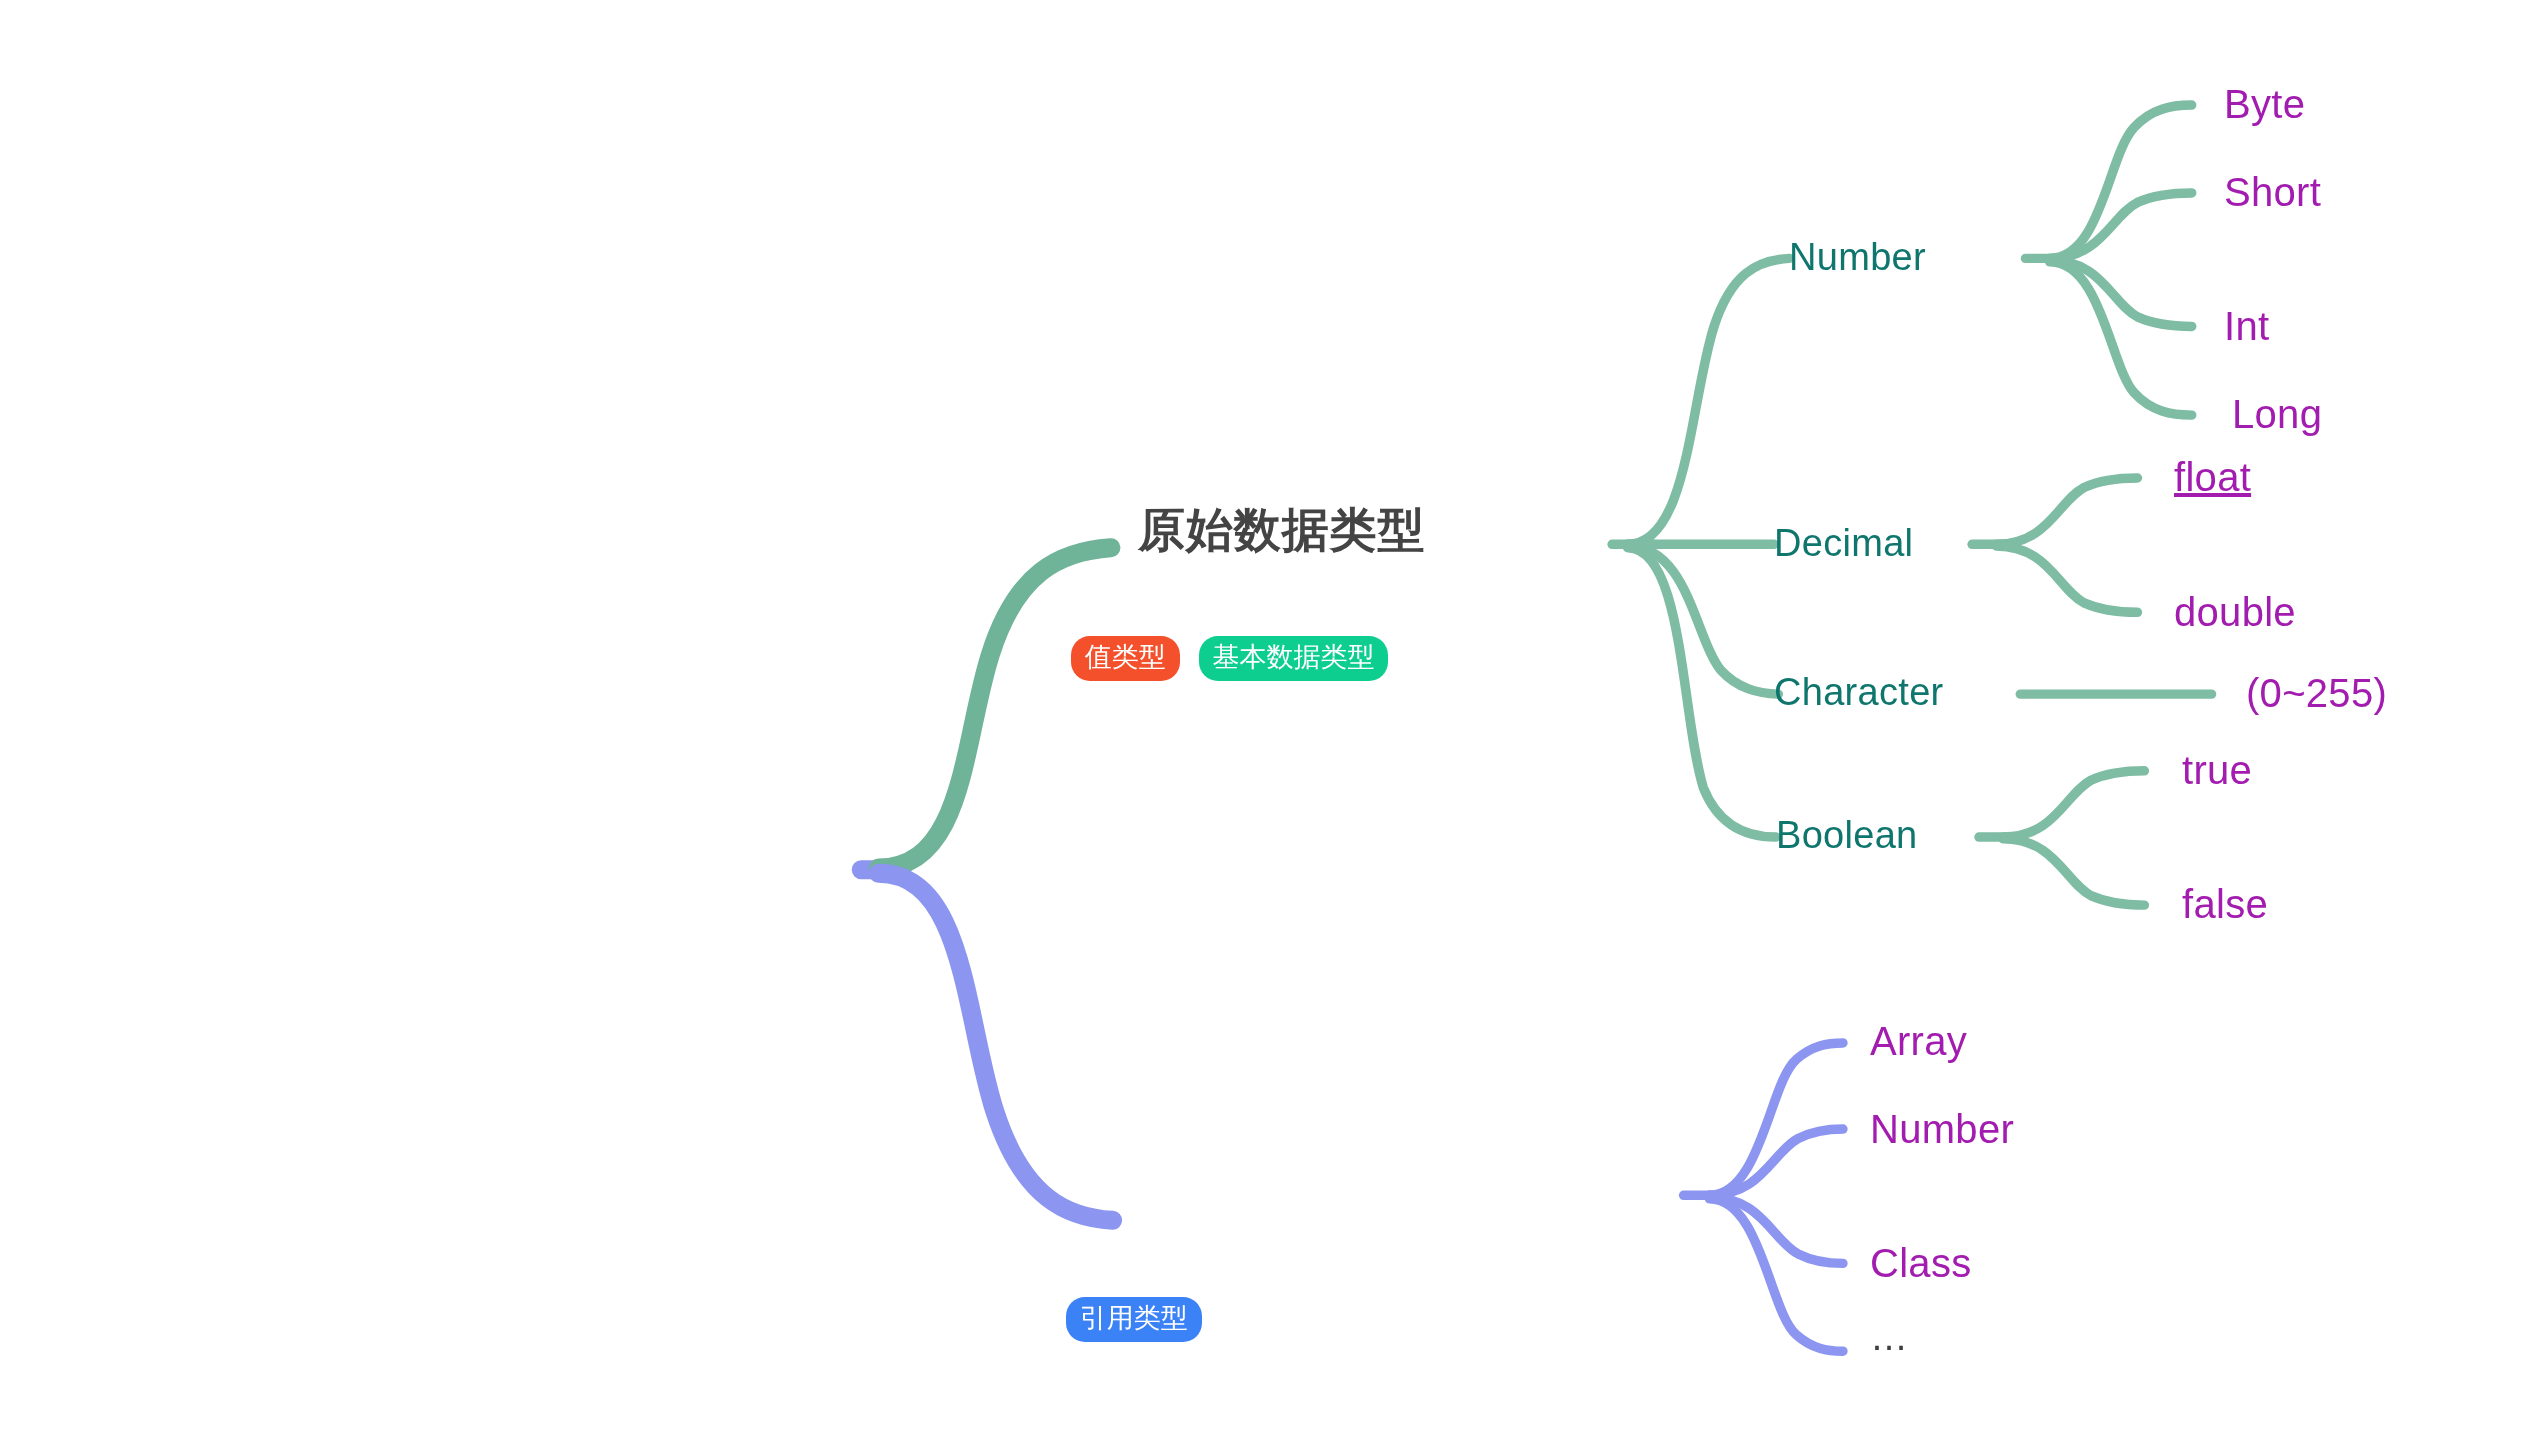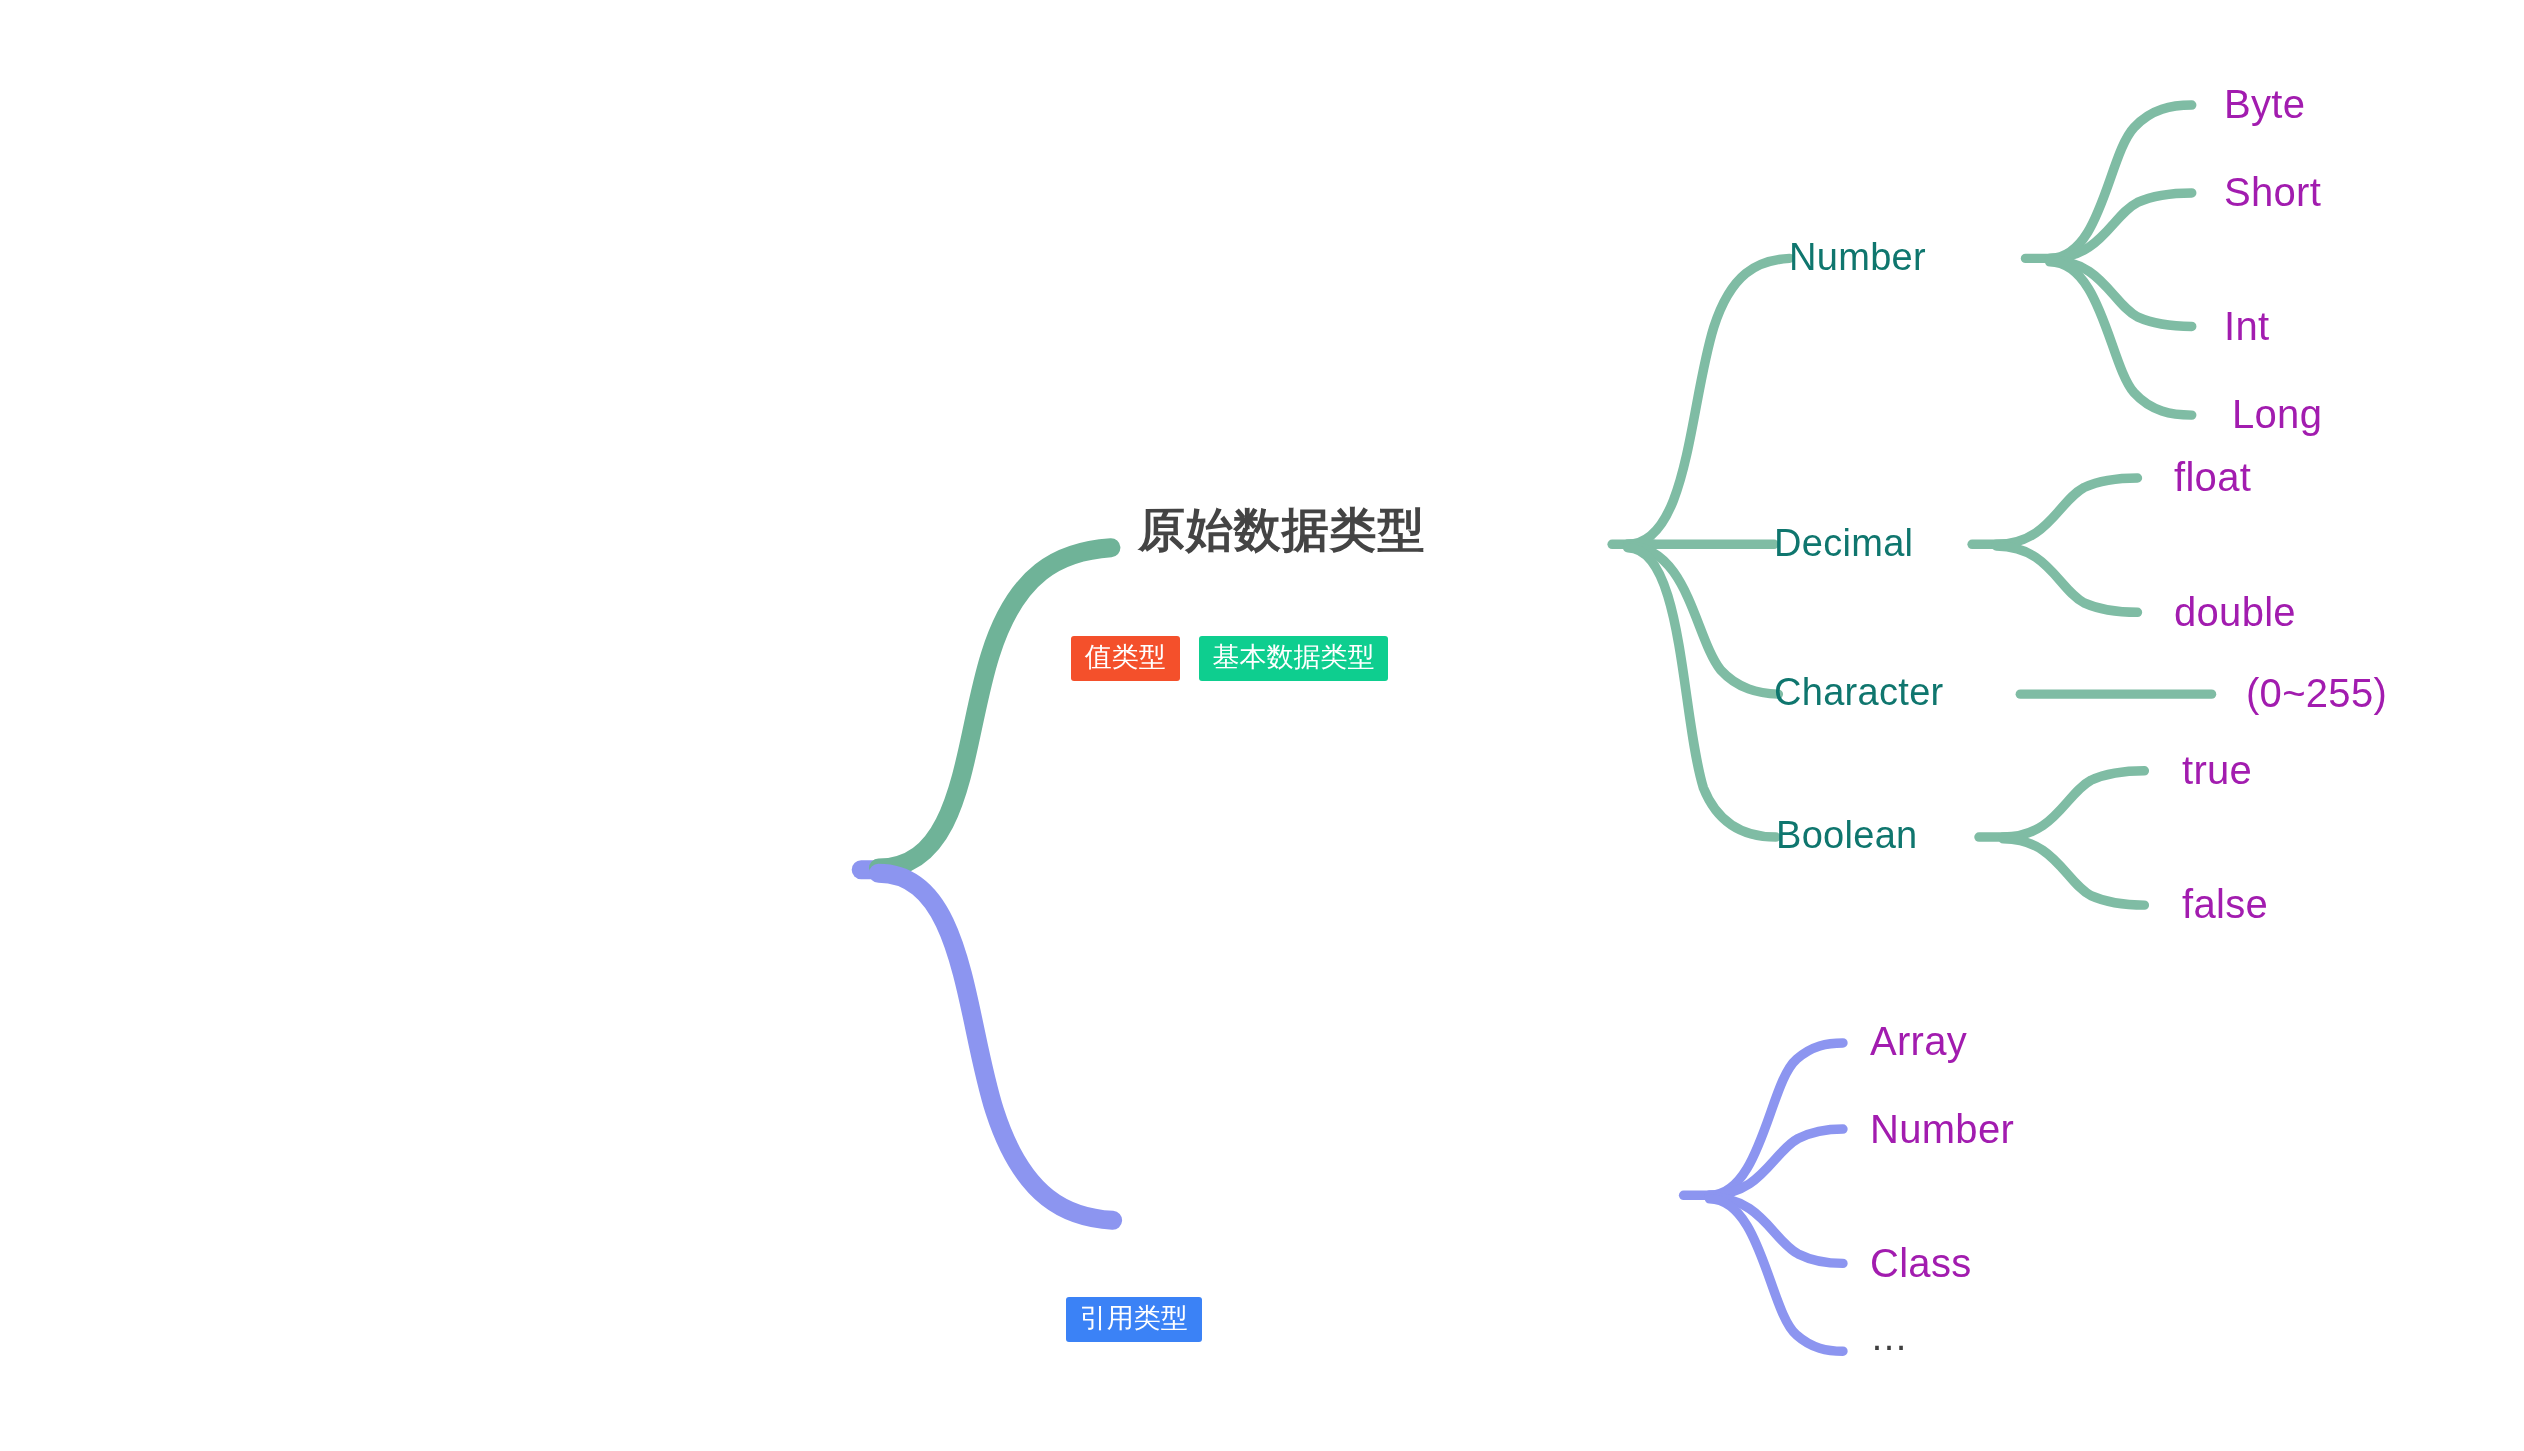--- a/index.html
+++ b/index.html
@@ -76,21 +76,21 @@
     left: 1071px;
     top: 636px;
   }
   .tag-row-nonprimitive {
     left: 1066px;
     top: 1297px;
   }
   .tag {
     display: inline-block;
     padding: 7.8px 13.8px 10.3px 13.8px;
-    border-radius: 3px;
+    border-radius: 19px;
     font-size: 27px;
     line-height: 1;
     color: #ffffff;
     font-weight: 400;
   }
 
   
   .sub {
     font-size: 38px;
     color: #0f766e;
@@ -163,21 +163,21 @@
   <div class="node sub" style="left:1789px; top:238px;">Number</div>
   <div class="node sub" style="left:1774px; top:524px;">Decimal</div>
   <div class="node sub" style="left:1774px; top:673px;">Character</div>
   <div class="node sub" style="left:1776px; top:816px;">Boolean</div>
 
   <div class="node leaf" style="left:2224px; top:84px;">Byte</div>
   <div class="node leaf" style="left:2224px; top:172px;">Short</div>
   <div class="node leaf" style="left:2224px; top:306px;">Int</div>
   <div class="node leaf" style="left:2232px; top:394px;">Long</div>
 
-  <div class="node leaf" style="left:2174px; top:457px;">float</div>
+  <div class="node leaf" style="left:2174px; top:457px;text-decoration:underline;">float</div>
   <div class="node leaf" style="left:2174px; top:592px;">double</div>
 
   <div class="node leaf" style="left:2246px; top:673px;">(0~255)</div>
 
   <div class="node leaf" style="left:2182px; top:750px;">true</div>
   <div class="node leaf" style="left:2182px; top:884px;">false</div>
 
 
   <div class="tag-row tag-row-nonprimitive">
     <span class="tag" style="background:#3b82f6;">引用类型</span>

